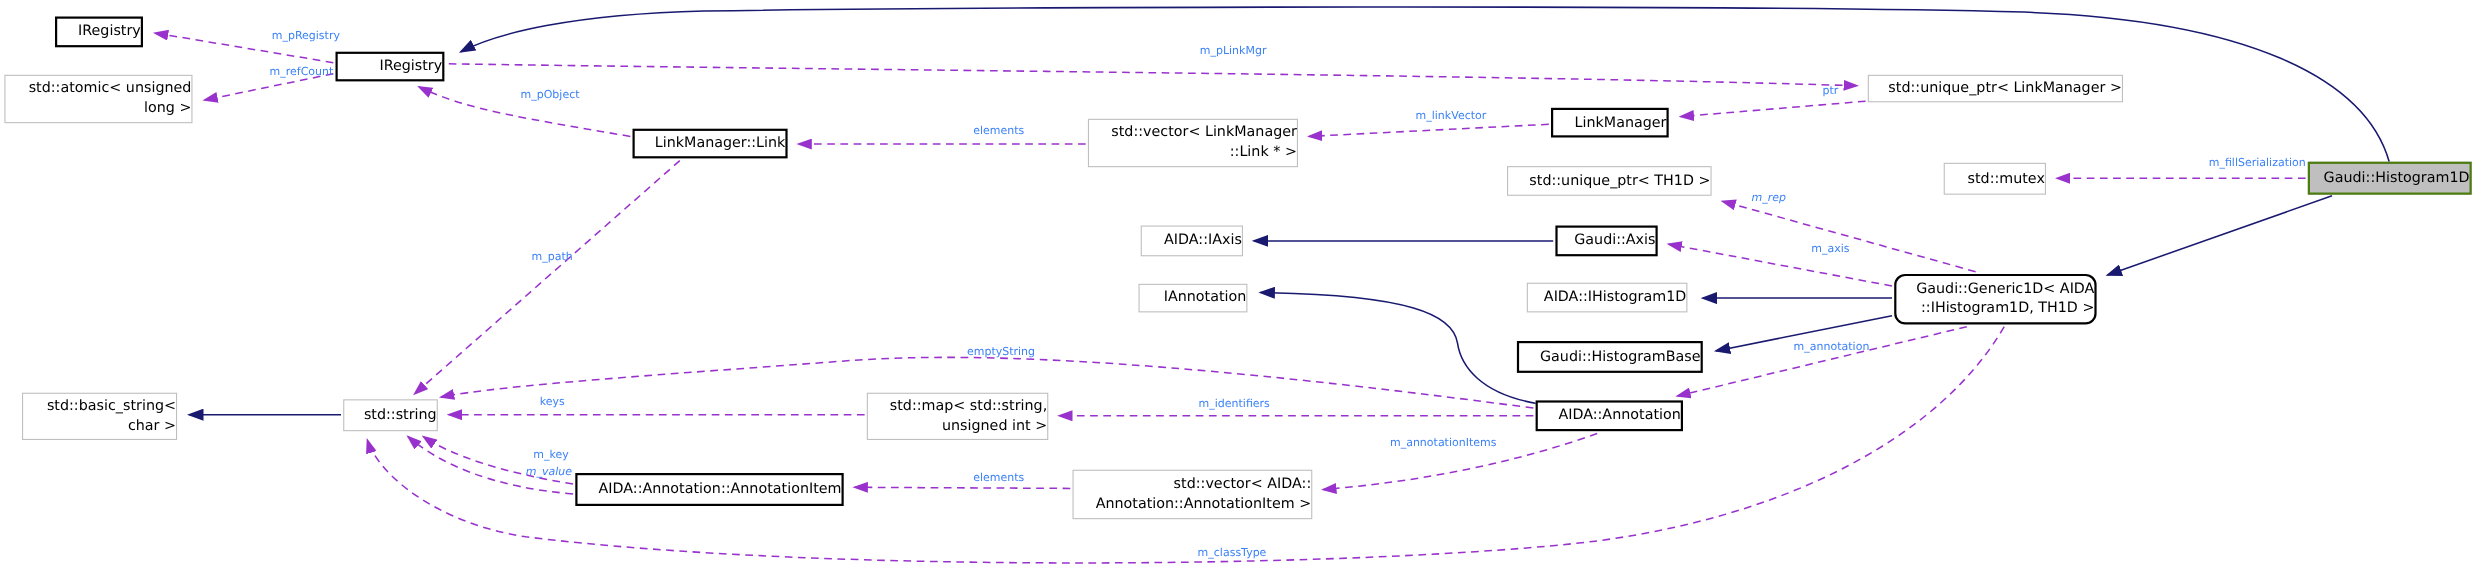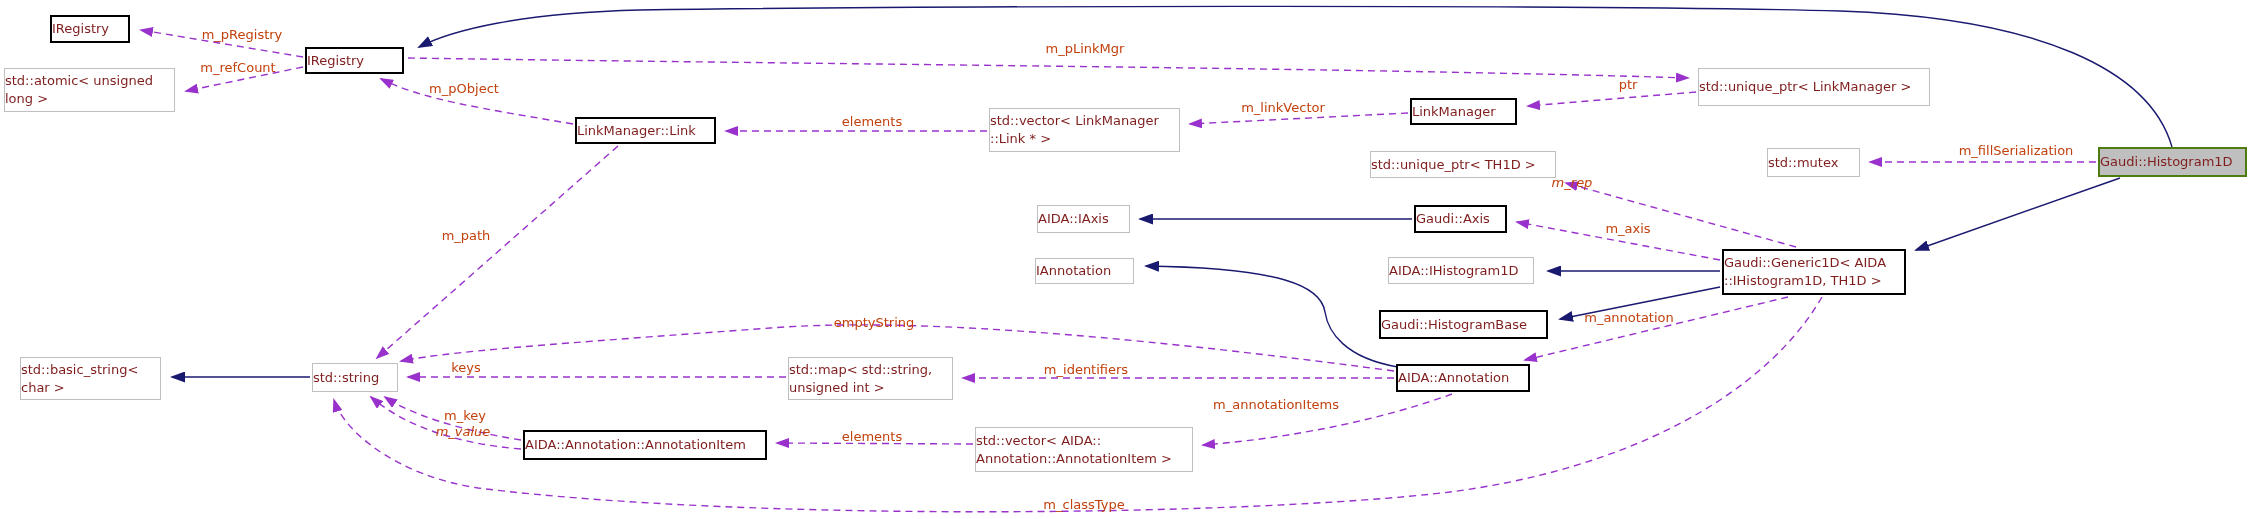--- a/index.html
+++ b/index.html
@@ -1,26 +1,26 @@
 <!DOCTYPE html>
 <html><head>
 <meta charset="utf-8">
 <style>
   html,body{margin:0;padding:0;background:#ffffff;}
   #canvas{position:relative;width:2257px;height:519px;background:#ffffff;overflow:hidden;
           font-family:"DejaVu Sans","Liberation Sans",sans-serif;}
   #edges{position:absolute;left:0;top:0;width:2257px;height:519px;}
-  .node{position:absolute;display:flex;flex-direction:column;align-items:flex-start;justify-content:center;
-        background:#ffffff;color:#7f1d1d;font-size:13px;line-height:18px;text-align:center;
+  .node{position:absolute;display:flex;flex-direction:column;align-items:flex-end;justify-content:center;
+        background:#ffffff;color:#000000;font-size:13px;line-height:18px;text-align:center;
         white-space:nowrap;box-sizing:border-box;cursor:pointer;}
   .node.documented{border:2px solid #000000;}
   .node.external{border:1px solid #bfbfbf;}
   .node.highlight{border:2px solid #4d7c0f;background:#bfbfbf;}
-  .edge-label{position:absolute;transform:translateX(-50%);font-size:13px;color:#c2410c;
-              white-space:nowrap;pointer-events:none;}
+  .edge-label{position:absolute;transform:translateX(-50%);font-size:10px;color:#3b82f6;
+              white-space:nowrap;pointer-events:none;margin-left:36px;}
 </style>
 </head>
 <body>
 
 <div id="canvas">
   <svg id="edges" xmlns="http://www.w3.org/2000/svg">
     <defs>
       <marker id="arrow-inherit" markerUnits="userSpaceOnUse" markerWidth="15" markerHeight="11" refX="13" refY="5.5" orient="auto">
         <path d="M0,0 L15,5.5 L0,11 z" fill="#191970"></path>
       </marker>
@@ -69,21 +69,21 @@
     <div class="node documented" style="left: 575px; top: 117px; width: 141px; height: 27px;">
       <div>LinkManager::Link</div>
     </div>
     <div class="node external" style="left: 989px; top: 108px; width: 191px; height: 44px;">
       <div>std::vector&lt; LinkManager</div>
       <div>::Link * &gt;</div>
     </div>
     <div class="node documented" style="left: 1410px; top: 98px; width: 107px; height: 27px;">
       <div>LinkManager</div>
     </div>
-    <div class="node external" style="left: 1698px; top: 68px; width: 232px; height: 38px;">
+    <div class="node external" style="left: 1698px; top: 68px; width: 232px; height: 25px;">
       <div>std::unique_ptr&lt; LinkManager &gt;</div>
     </div>
     <div class="node external" style="left: 1370px; top: 151px; width: 186px; height: 27px;">
       <div>std::unique_ptr&lt; TH1D &gt;</div>
     </div>
     <div class="node external" style="left: 1767px; top: 148px; width: 93px; height: 29px;">
       <div>std::mutex</div>
     </div>
     <div class="node highlight" style="left: 2098px; top: 147px; width: 149px; height: 30px;">
       <div>Gaudi::Histogram1D</div>
@@ -93,21 +93,21 @@
     </div>
     <div class="node documented" style="left: 1414px; top: 205px; width: 93px; height: 28px;">
       <div>Gaudi::Axis</div>
     </div>
     <div class="node external" style="left: 1035px; top: 258px; width: 99px; height: 26px;">
       <div>IAnnotation</div>
     </div>
     <div class="node external" style="left: 1388px; top: 257px; width: 146px; height: 27px;">
       <div>AIDA::IHistogram1D</div>
     </div>
-    <div class="node documented" style="left: 1722px; top: 249px; width: 184px; height: 46px;">
+    <div class="node documented" style="left: 1722px; top: 249px; width: 184px; height: 46px; border-radius: 10px;">
       <div>Gaudi::Generic1D&lt; AIDA</div>
       <div>::IHistogram1D, TH1D &gt;</div>
     </div>
     <div class="node documented" style="left: 1379px; top: 310px; width: 169px; height: 29px;">
       <div>Gaudi::HistogramBase</div>
     </div>
     <div class="node documented" style="left: 1396px; top: 364px; width: 134px; height: 28px;">
       <div>AIDA::Annotation</div>
     </div>
     <div class="node external" style="left: 20px; top: 357px; width: 141px; height: 43px;">

